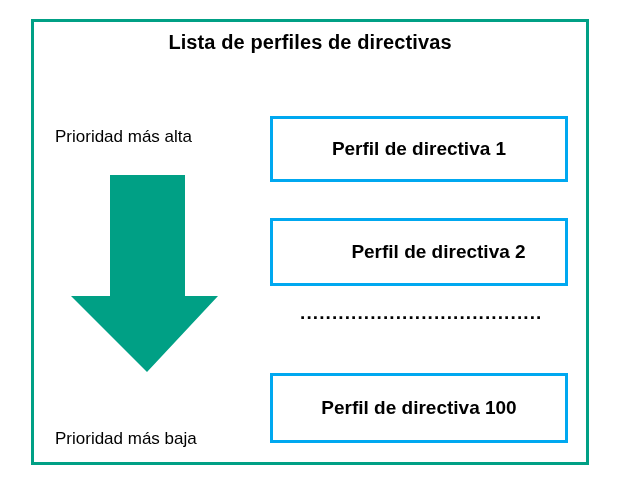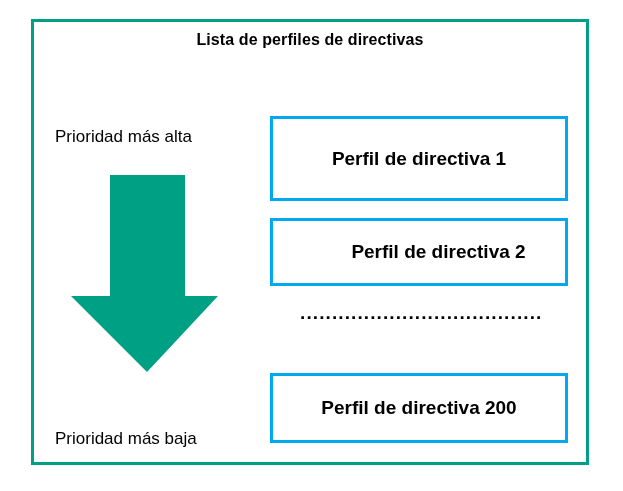--- a/index.html
+++ b/index.html
@@ -27,21 +27,21 @@
     box-sizing: border-box;
   }
 
   
   #diagram-title {
     position: absolute;
     left: 31px;
     top: 31px;
     width: 558px;
     text-align: center;
-    font-size: 16px;
+    font-size: 20px;
     font-weight: bold;
     color: #000000;
     letter-spacing: 0.1px;
   }
 
   
   .priority-label {
     position: absolute;
     font-size: 17px;
     font-weight: normal;
@@ -78,21 +78,21 @@
     display: flex;
     align-items: center;
     justify-content: center;
   }
   .profile-box-label {
     font-size: 19px;
     font-weight: bold;
     color: #000000;
     white-space: nowrap;
   }
-  #profile-box-0 { top: 116px; height: 85px; }
+  #profile-box-0 { top: 116px; height: 66px; }
   #profile-box-1 { top: 218px; height: 68px; padding-left: 39px; }
   #profile-box-2 { top: 373px; height: 70px; }
 
   
   #profiles-ellipsis {
     position: absolute;
     left: 300px;
     top: 303px;
     width: 240px;
     font-size: 19px;
@@ -124,14 +124,14 @@
   <span class="profile-box-label">Perfil de directiva 1</span>
 </div>
 
 <div class="profile-box" id="profile-box-1">
   <span class="profile-box-label">Perfil de directiva 2</span>
 </div>
 
 <div id="profiles-ellipsis">.........................................</div>
 
 <div class="profile-box" id="profile-box-2">
-  <span class="profile-box-label">Perfil de directiva 200</span>
+  <span class="profile-box-label">Perfil de directiva 100</span>
 </div>
 
 </body></html>

